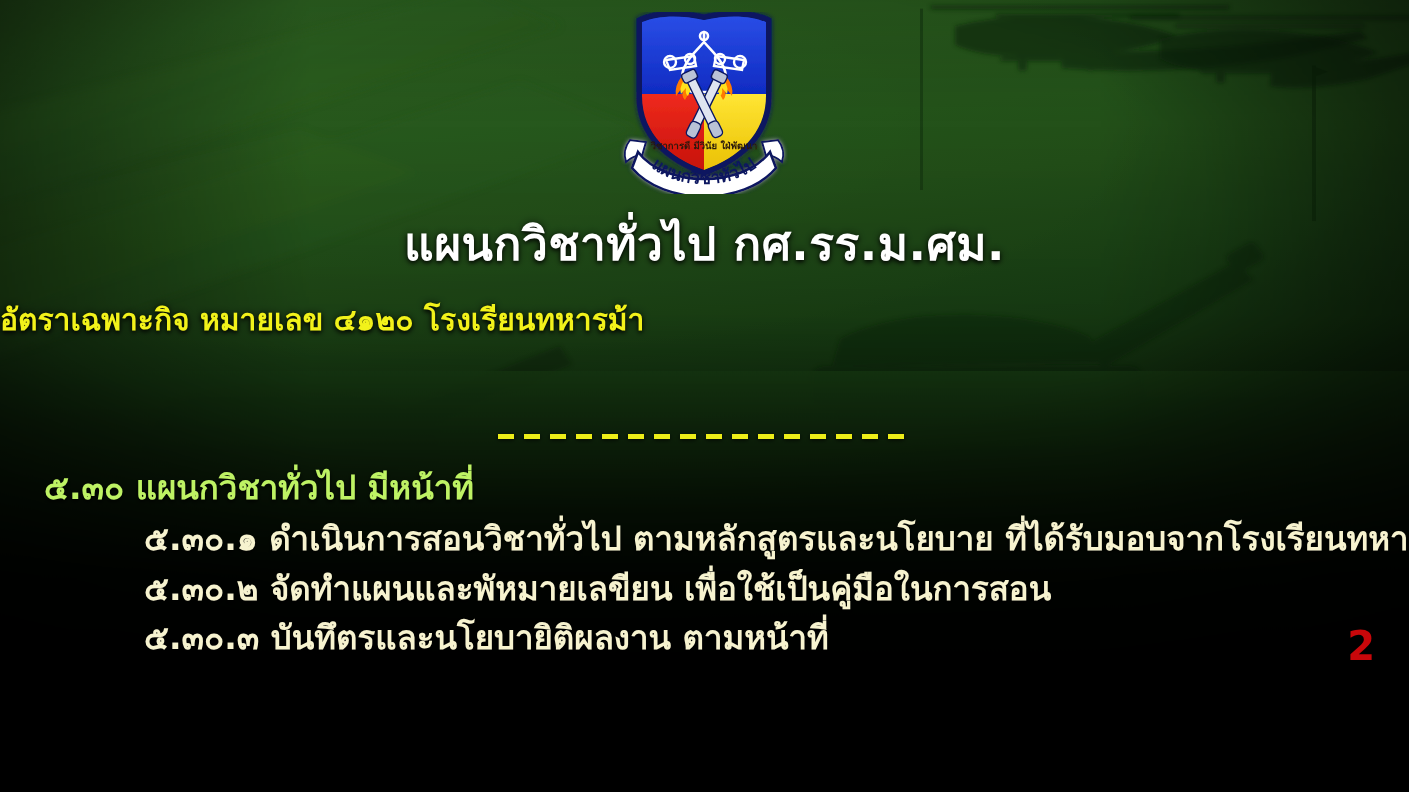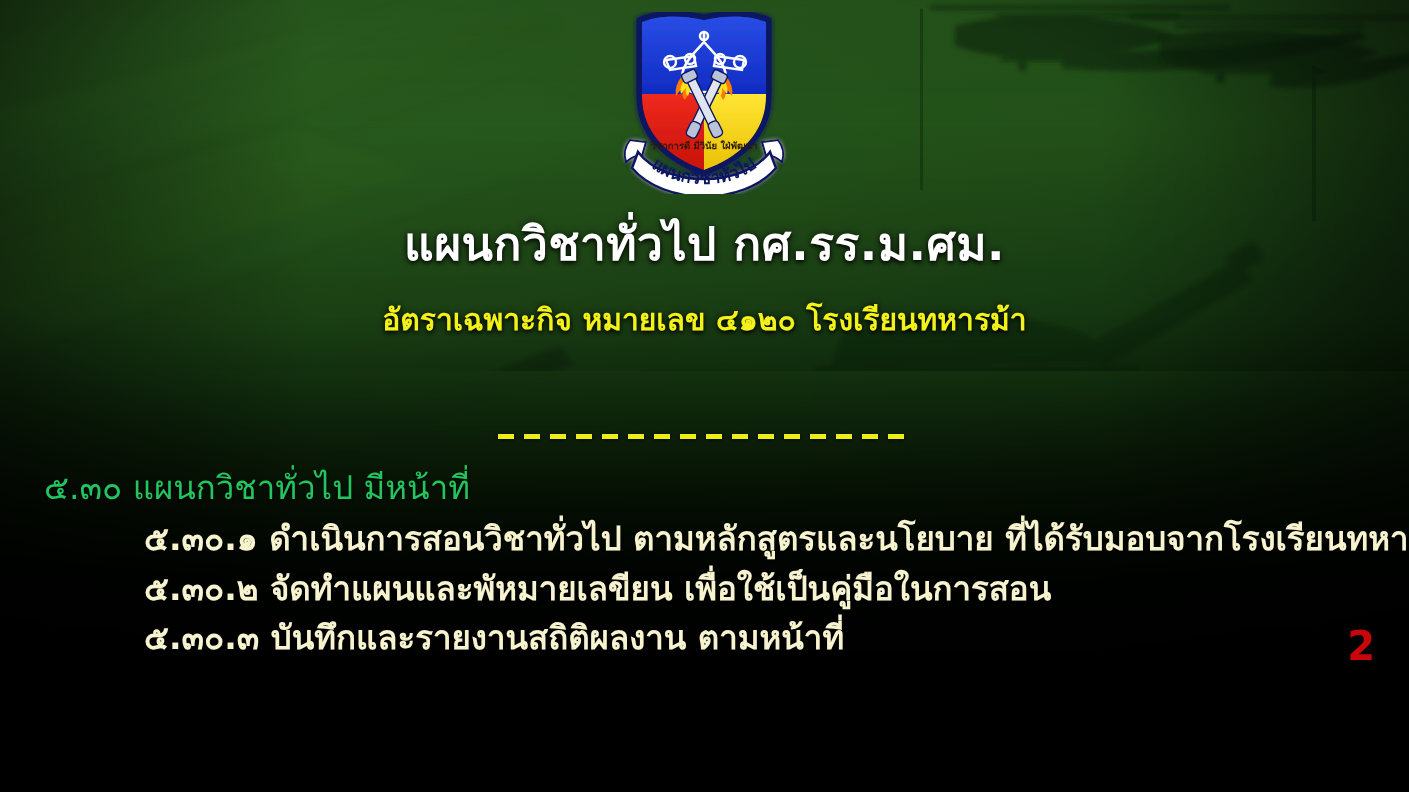--- a/index.html
+++ b/index.html
@@ -64,21 +64,21 @@
     color: #ffffff;
     font-size: 46px;
     font-weight: bold;
     letter-spacing: .5px;
     line-height: 1.1;
     text-shadow: 0 2px 4px rgba(0,0,0,.85), 0 0 10px rgba(0,0,0,.6);
   }
   .subtitle {
     position: absolute;
     left: 0; right: 0;
-    text-align: center;
+    text-align: left;
     color: #f2f21a;
     font-size: 30px;
     font-weight: bold;
     line-height: 1.15;
     text-shadow: 0 2px 4px rgba(0,0,0,.9), 0 0 8px rgba(0,0,0,.7);
   }
   .subtitle.line1 { top: 303px; }
   .subtitle.line2 { top: 361px; }
 
   .divider {
@@ -98,23 +98,23 @@
   }
   .divider.top { top: 432px; }
   .divider.bottom { top: 720px; }
 
   .body-block {
     position: absolute;
     left: 44px; top: 468px;
     right: 40px;
   }
   .body-lead {
-    color: #22c55e;
+    color: #bef264;
     font-size: 33px;
-    font-weight: normal;
+    font-weight: bold;
     line-height: 1.22;
     margin: 0 0 11px 0;
     text-shadow: 0 2px 4px rgba(0,0,0,.9);
     white-space: nowrap;
   }
   .body-item {
     color: #f7f3cf;
     font-size: 33px;
     font-weight: bold;
     line-height: 1.22;
@@ -325,21 +325,21 @@
 
 
   <div class="divider top">
     <div class="dashes"></div>
   </div>
 
   <div class="body-block">
     <p class="body-lead">๕.๓๐ แผนกวิชาทั่วไป มีหน้าที่</p>
     <p class="body-item">๕.๓๐.๑ ดำเนินการสอนวิชาทั่วไป ตามหลักสูตรและนโยบาย ที่ได้รับมอบจากโรงเรียนทหารม้า</p>
     <p class="body-item">๕.๓๐.๒ จัดทำแผนและพัหมายเลขียน เพื่อใช้เป็นคู่มือในการสอน</p>
-    <p class="body-item">๕.๓๐.๓ บันทึกและรายงานสถิติผลงาน ตามหน้าที่</p>
+    <p class="body-item">๕.๓๐.๓ บันทึตรและนโยบายิติผลงาน ตามหน้าที่</p>
   </div>
 
   <div class="divider bottom">
     <div class="dashes"></div>
   </div>
 
   <div class="page-number">2</div>
 
 </div>
 

